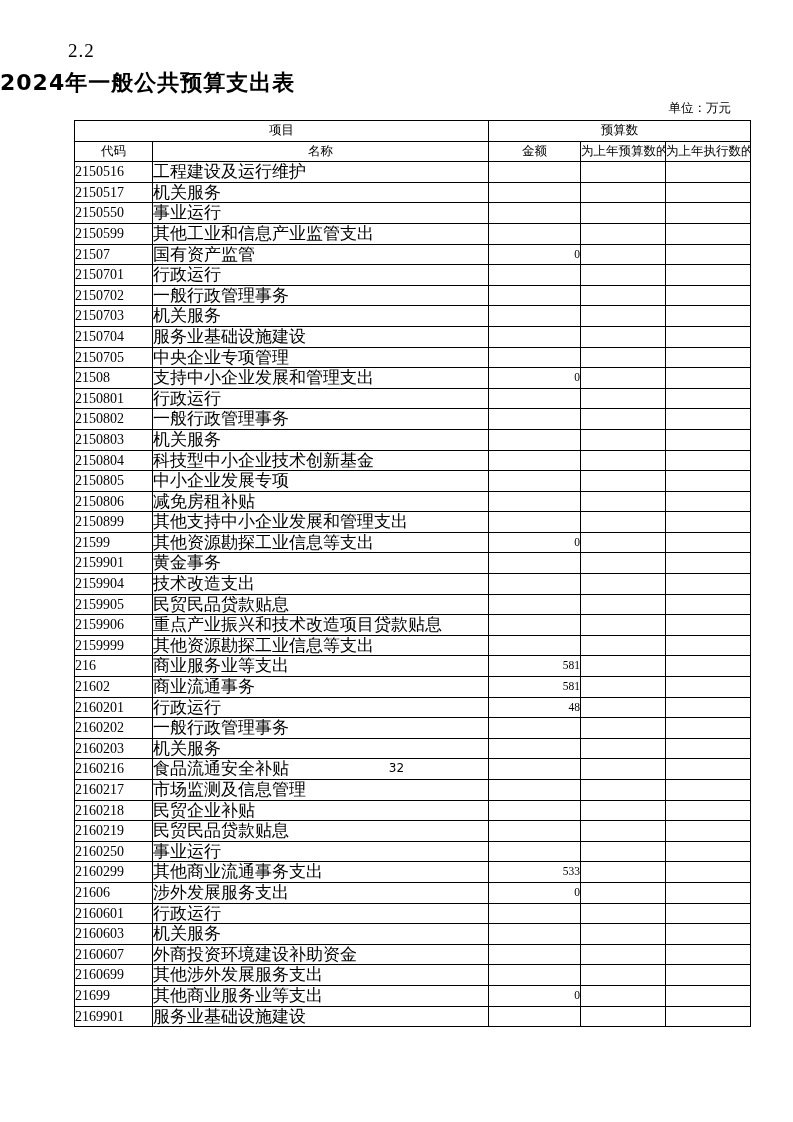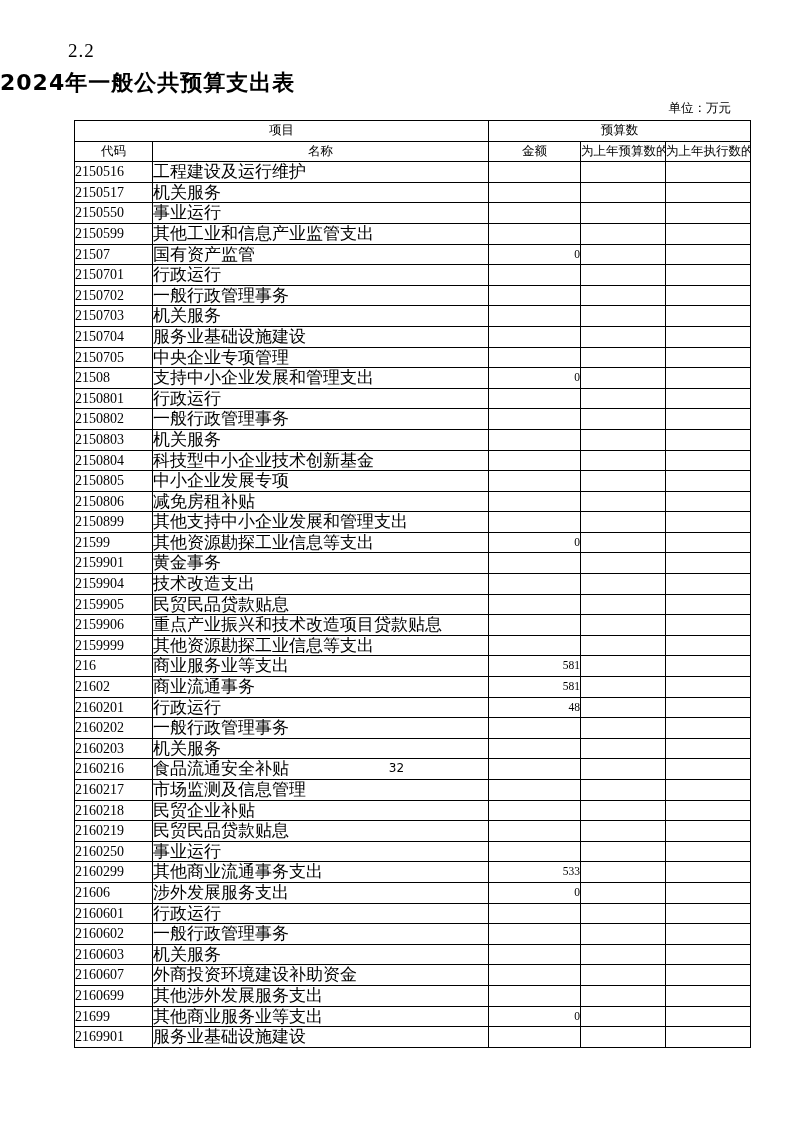--- a/index.html
+++ b/index.html
@@ -392,27 +392,20 @@
           <td class="cell-amount"></td>
         </tr>
         <tr>
           <td class="cell-code">2160601</td>
           <td class="cell-name lvl3">行政运行</td>
           <td class="cell-amount"></td>
           <td class="cell-amount"></td>
           <td class="cell-amount"></td>
         </tr>
         <tr>
-          <td class="cell-code">2160602</td>
-          <td class="cell-name lvl3">一般行政管理事务</td>
-          <td class="cell-amount"></td>
-          <td class="cell-amount"></td>
-          <td class="cell-amount"></td>
-        </tr>
-        <tr>
           <td class="cell-code">2160603</td>
           <td class="cell-name lvl3">机关服务</td>
           <td class="cell-amount"></td>
           <td class="cell-amount"></td>
           <td class="cell-amount"></td>
         </tr>
         <tr>
           <td class="cell-code">2160607</td>
           <td class="cell-name lvl3">外商投资环境建设补助资金</td>
           <td class="cell-amount"></td>

